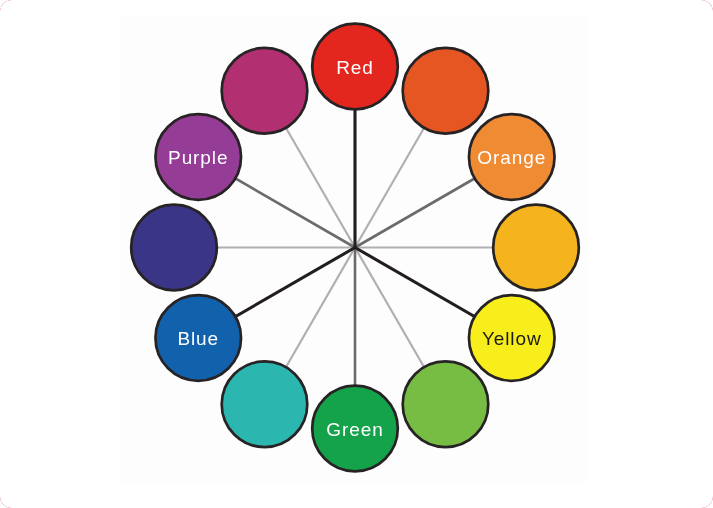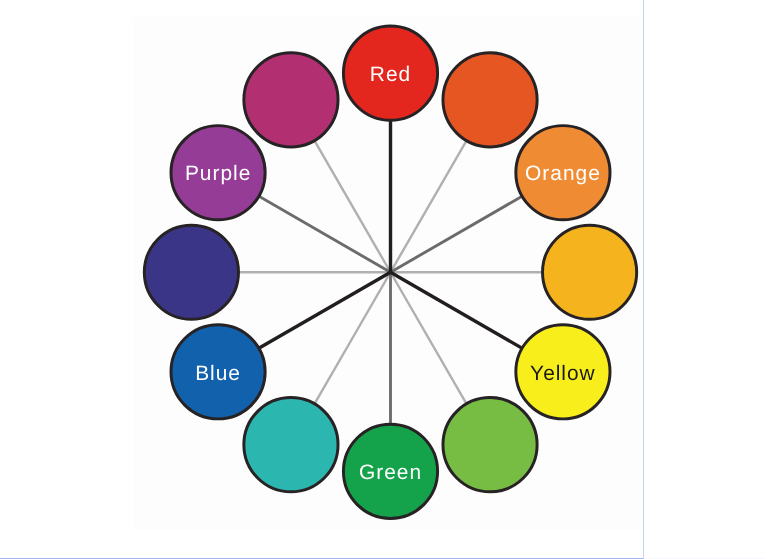--- a/index.html
+++ b/index.html
@@ -1,16 +1,16 @@
 <!DOCTYPE html>
 <html><head>
 <meta charset="utf-8">
 <style>
   html,body{margin:0;padding:0;background:#ffffff;}
-  .page{position:relative;width:585px;height:508px;background:#1d4ed8;overflow:hidden;}
+  .page{position:relative;width:713px;height:508px;background:#be185d;overflow:hidden;border-radius:12px;}
   svg{position:absolute;left:0;top:0;}
   text{font-family:"Liberation Sans", sans-serif;}
 </style>
 </head>
 <body>
 <div class="page">
 <svg width="713" height="508" viewBox="0 0 713 508" style="filter:blur(0.7px)">
   <rect x="0" y="0" width="713" height="508" fill="#ffffff"></rect>
   <rect x="121" y="15" width="467" height="467" fill="#fdfdfd"></rect>
   <g>

